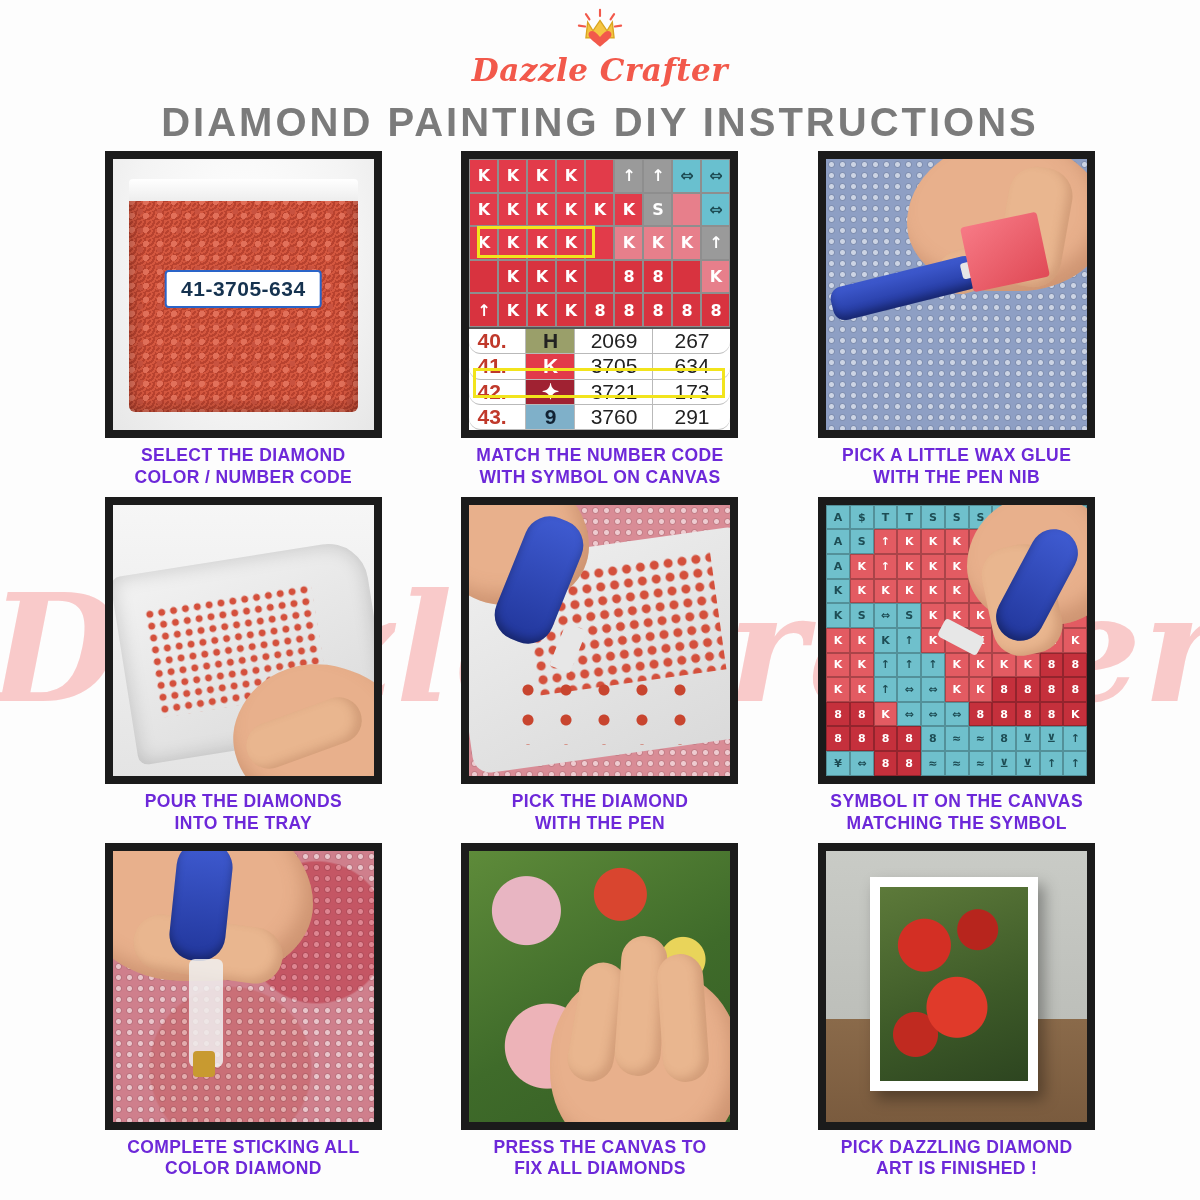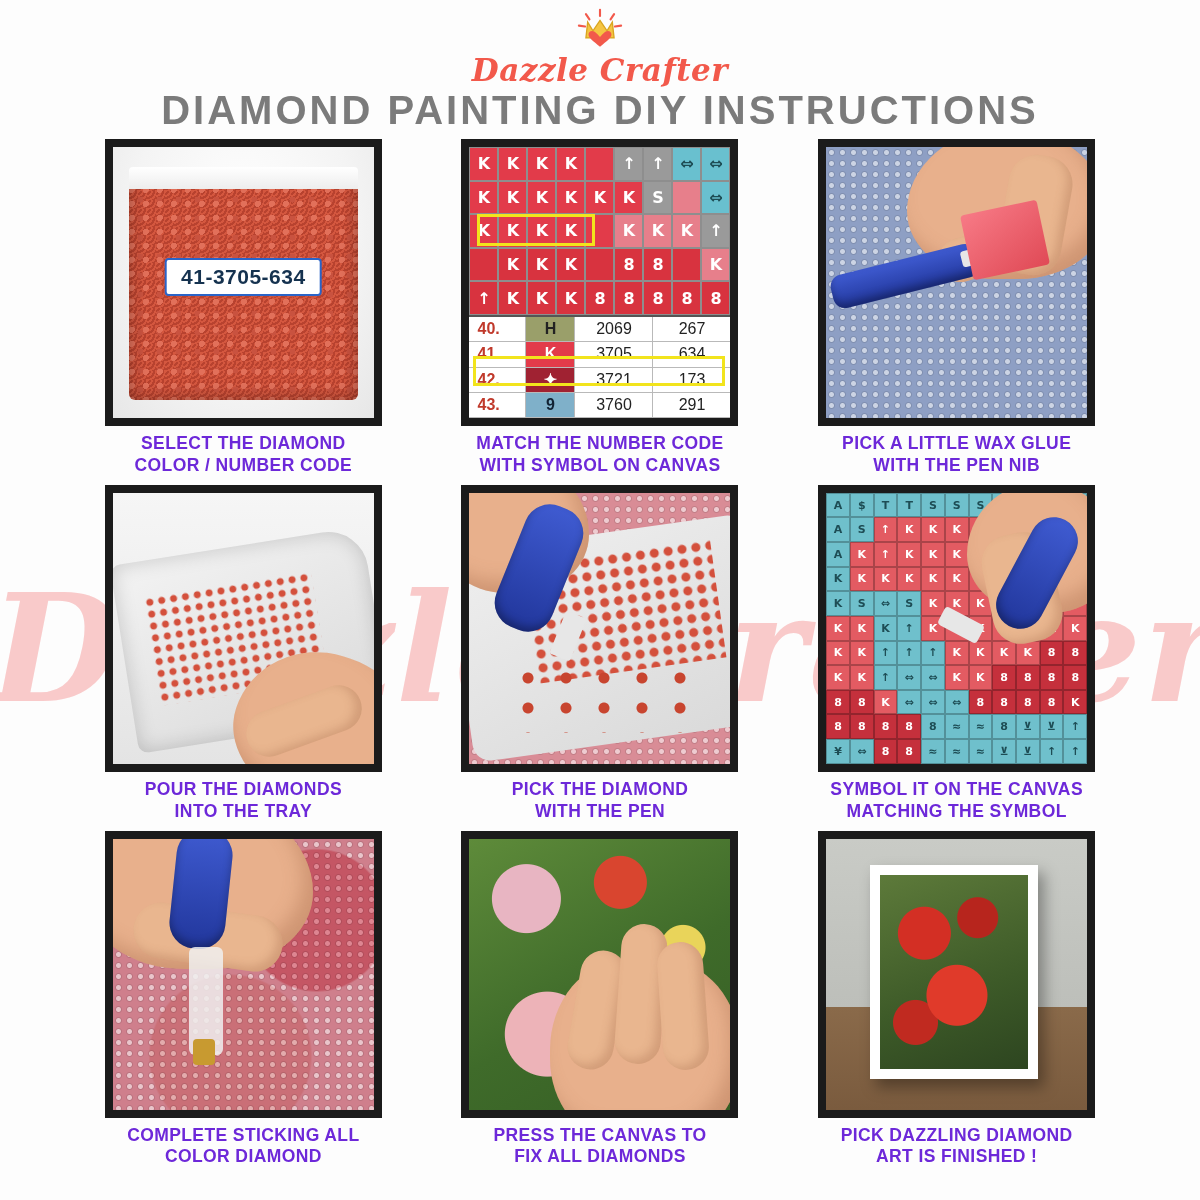--- a/index.html
+++ b/index.html
@@ -45,20 +45,21 @@
     font-size:31px;
     color:#f2594b;
     letter-spacing:0.5px;
     margin-top:-2px;
   }
   .main-title{
     font-size:40px;
     font-weight:700;
     color:#7b7b7b;
     letter-spacing:3px;
+    margin-top:12px;
     margin-bottom:6px;
     font-family:"Liberation Sans", sans-serif;
   }
   
   .grid{
     position:relative;z-index:2;
     display:grid;
     grid-template-columns:repeat(3,1fr);
     gap:0px 10px;
     padding:0 70px;
@@ -145,21 +146,22 @@
   .c-teal{background:#69c0cf;color:#1e4d55;}
   .c-grey{background:#9a9a9a;}
   .c-pink{background:#e77f8b;}
   .hl-box{
     position:absolute;left:8px;top:67px;width:118px;height:32px;
     border:3px solid #f2e41c;box-sizing:border-box;pointer-events:none;
   }
   .legend{flex:1;display:flex;flex-direction:column;background:#fff;}
   .lrow{
     display:flex;flex:1;border-bottom:1px solid #b9b9b9;align-items:stretch;
-    font-size:16px;
+    font-size:21px;
+    border-radius:12px;
   }
   .lrow > div{display:flex;align-items:center;justify-content:center;}
   .lnum{width:48px;color:#c0392b;font-weight:700;justify-content:flex-start !important;padding-left:8px;}
   .lsym{width:48px;border-left:1px solid #b9b9b9;border-right:1px solid #b9b9b9;font-weight:700;}
   .lc1{flex:1;border-right:1px solid #b9b9b9;color:#222;}
   .lc2{flex:1;color:#222;}
   .hl-row{position:absolute;left:4px;top:209px;width:252px;height:30px;border:3px solid #f2e41c;box-sizing:border-box;pointer-events:none;}
 
   
   .mosaic{

